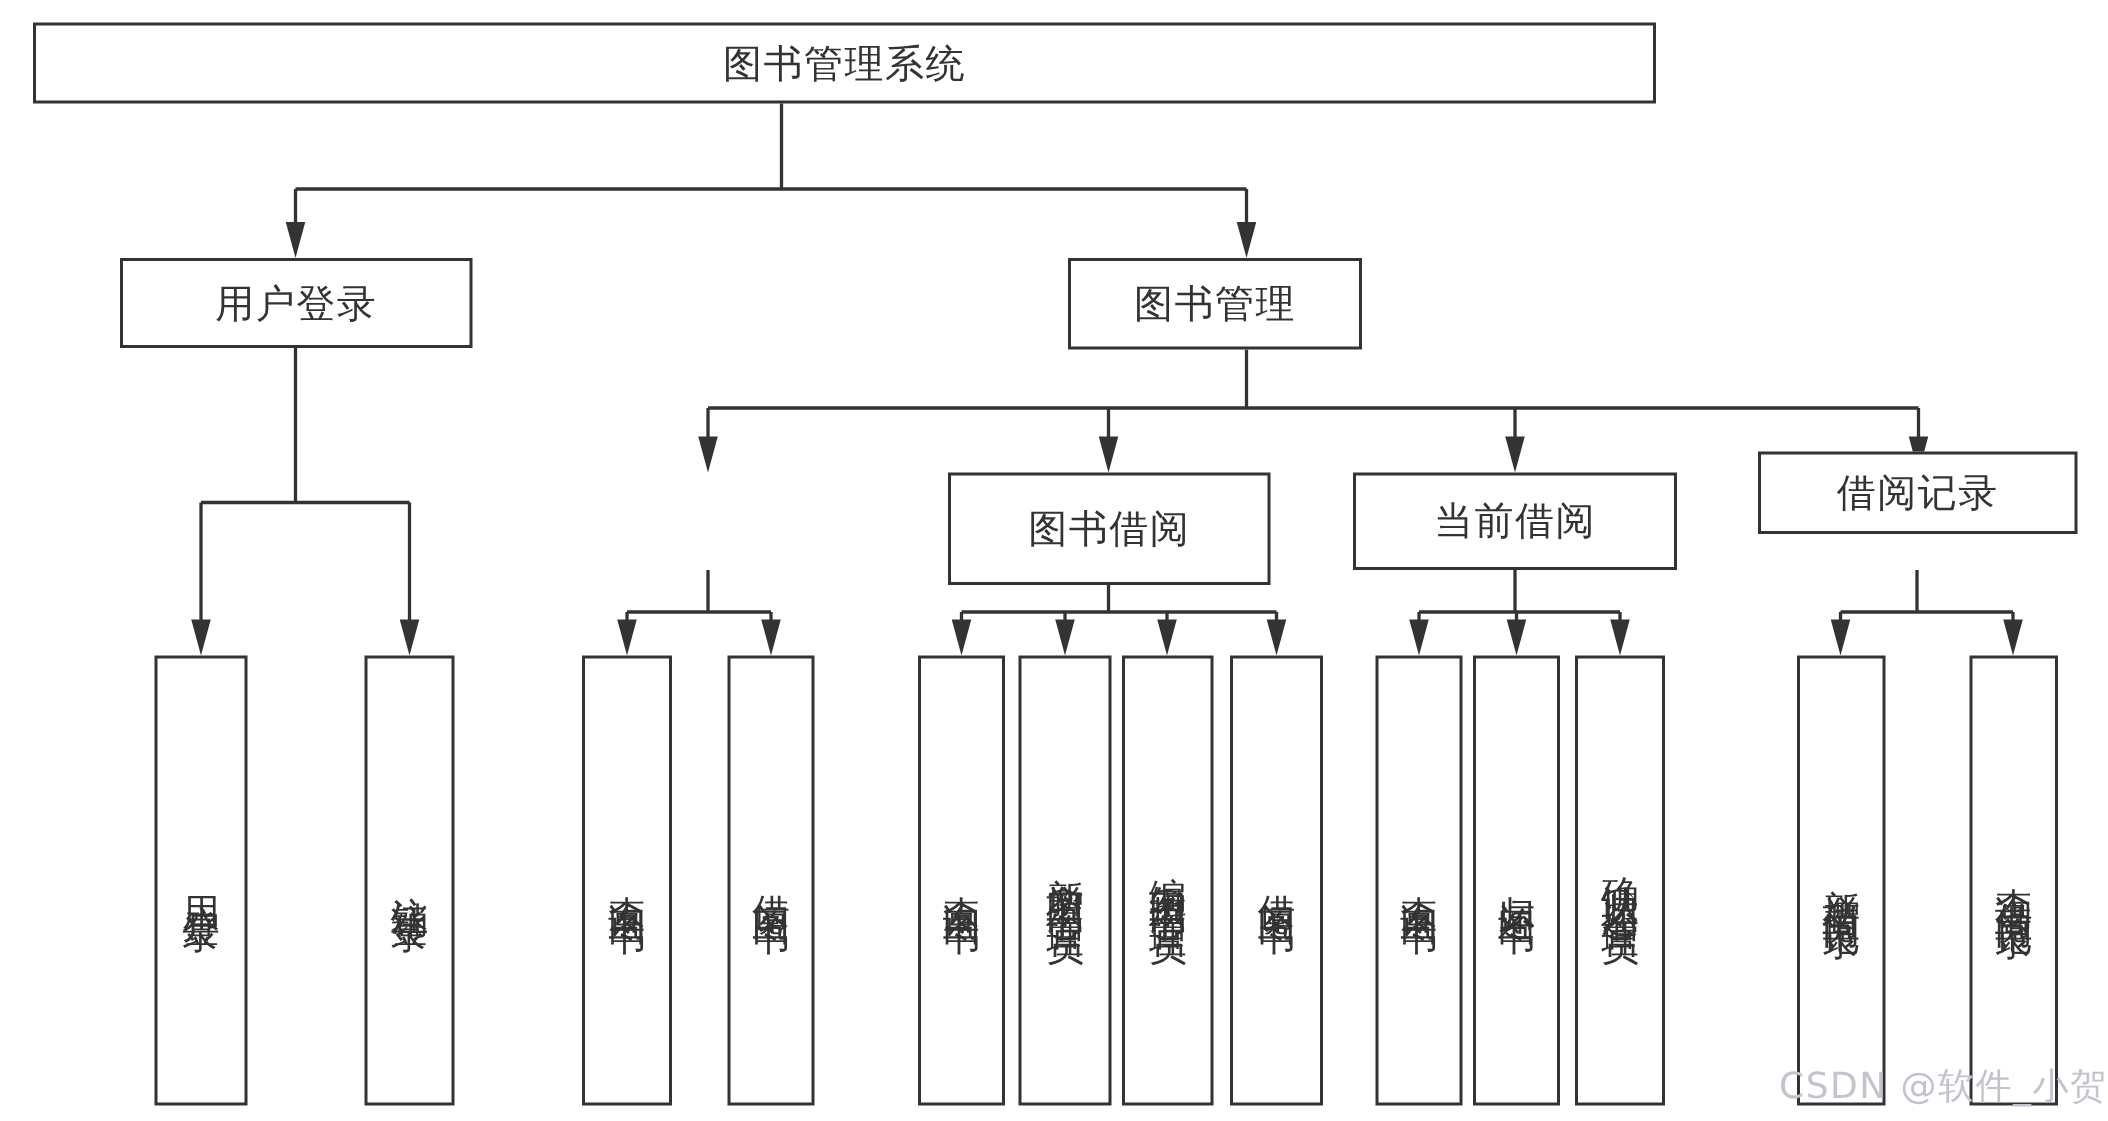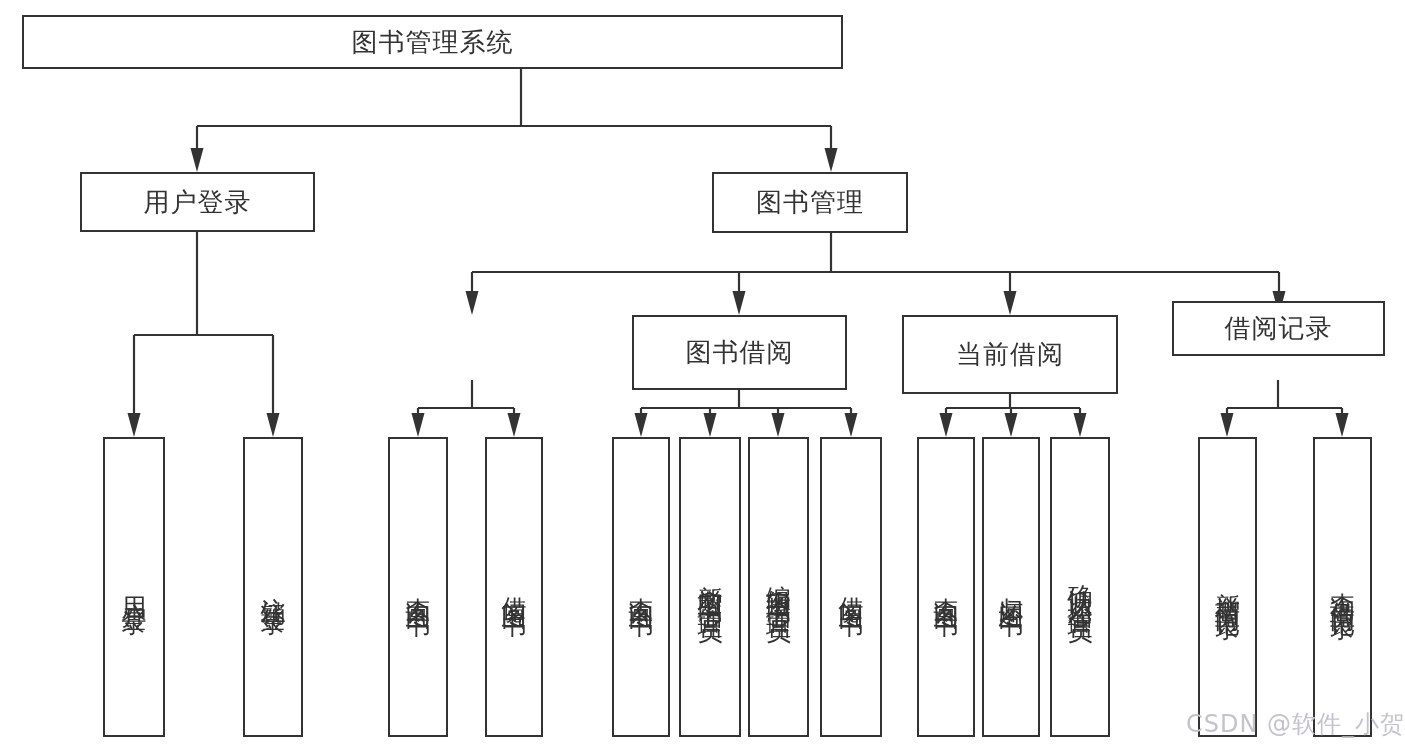--- a/index.html
+++ b/index.html
@@ -97,35 +97,35 @@
       <polygon points="771.5,413 784.5,413 778,437"></polygon>
       <polygon points="844.5,413 857.5,413 851,437"></polygon>
       <polygon points="939.5,413 952.5,413 946,437"></polygon>
       <polygon points="1004.5,413 1017.5,413 1011,437"></polygon>
       <polygon points="1073.5,413 1086.5,413 1080,437"></polygon>
       <polygon points="1220.5,413 1233.5,413 1227,437"></polygon>
       <polygon points="1335.5,413 1348.5,413 1342,437"></polygon>
     </g>
   </svg>
 
-  <div class="node h" style="left:22px;top:15px;width:821px;height:54px">
+  <div class="node h" style="left:22px;top:15px;width:1082px;height:54px">
     <span>图书管理系统</span>
   </div>
 
   <div class="node h" style="left:80px;top:172px;width:235px;height:60px">
     <span>用户登录</span>
   </div>
   <div class="node h" style="left:712px;top:172px;width:196px;height:61px">
     <span>图书管理</span>
   </div>
 
   <div class="node h" style="left:632px;top:315px;width:215px;height:75px">
     <span>图书借阅</span>
   </div>
-  <div class="node h" style="left:902px;top:315px;width:216px;height:79px">
+  <div class="node h" style="left:902px;top:315px;width:216px;height:65px">
     <span>当前借阅</span>
   </div>
   <div class="node h" style="left:1172px;top:301px;width:213px;height:55px">
     <span>借阅记录</span>
   </div>
 
   <div class="node v" style="left:103px;top:437px;width:62px;height:300px">
     <span>用户登录</span>
   </div>
   <div class="node v" style="left:243px;top:437px;width:60px;height:300px">

